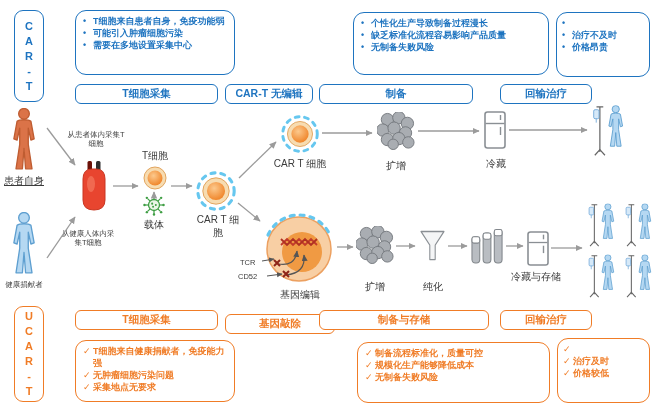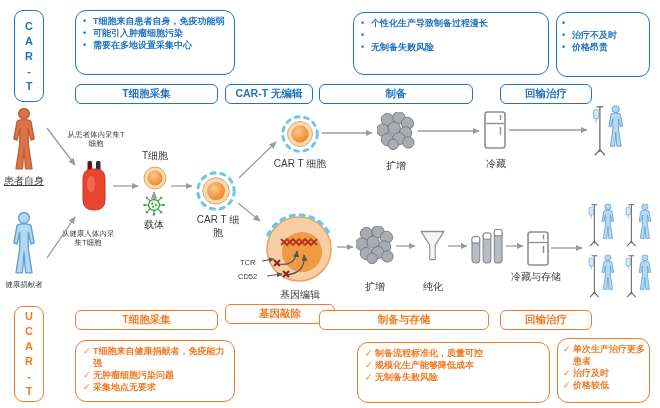--- a/index.html
+++ b/index.html
@@ -162,20 +162,21 @@
       </div>
   </div>
 
   <div class="abs info-box blue" style="left:353px;top:12px;width:196px;height:63px;">
     <div class="li">
         <span class="b">•</span>
         <span>个性化生产导致制备过程漫长</span>
       </div>
     <div class="li">
         <span class="b">•</span>
+        <span>缺乏标准化流程容易影响产品质量</span>
       </div>
     <div class="li">
         <span class="b">•</span>
         <span>无制备失败风险</span>
       </div>
   </div>
 
   <div class="abs info-box blue" style="left:556px;top:12px;width:94px;height:65px;padding-left:5px;padding-right:4px;">
     <div class="li">
         <span class="b">•</span>
@@ -322,21 +323,21 @@
     </g>
     <g stroke="#555" stroke-width="1" fill="none">
       <line x1="262" y1="261" x2="274" y2="259" marker-end="url(#ahd)"></line>
       <line x1="267" y1="276" x2="282" y2="274" marker-end="url(#ahd)"></line>
     </g>
   </svg>
 
   <div class="abs bar orange" style="left:75px;top:310px;width:143px;">
       <span>T细胞采集</span>
     </div>
-  <div class="abs bar orange" style="left:225px;top:304px;width:110px;">
+  <div class="abs bar orange" style="left:225px;top:314px;width:110px;">
       <span>基因敲除</span>
     </div>
   <div class="abs bar orange" style="left:319px;top:310px;width:170px;">
       <span>制备与存储</span>
     </div>
   <div class="abs bar orange" style="left:500px;top:310px;width:92px;">
       <span>回输治疗</span>
     </div>
 
   <div class="abs side-box orange" style="left:14px;top:306px;height:94px;">
@@ -374,21 +375,20 @@
       </div>
     <div class="li">
         <span class="b">✓</span>
         <span>无制备失败风险</span>
       </div>
   </div>
 
   <div class="abs info-box orange" style="left:557px;top:338px;width:93px;height:65px;padding-left:5px;padding-right:4px;">
     <div class="li">
         <span class="b">✓</span>
-        <span>单次生产治疗更多患者</span>
       </div>
     <div class="li">
         <span class="b">✓</span>
         <span>治疗及时</span>
       </div>
     <div class="li">
         <span class="b">✓</span>
         <span>价格较低</span>
       </div>
   </div>

